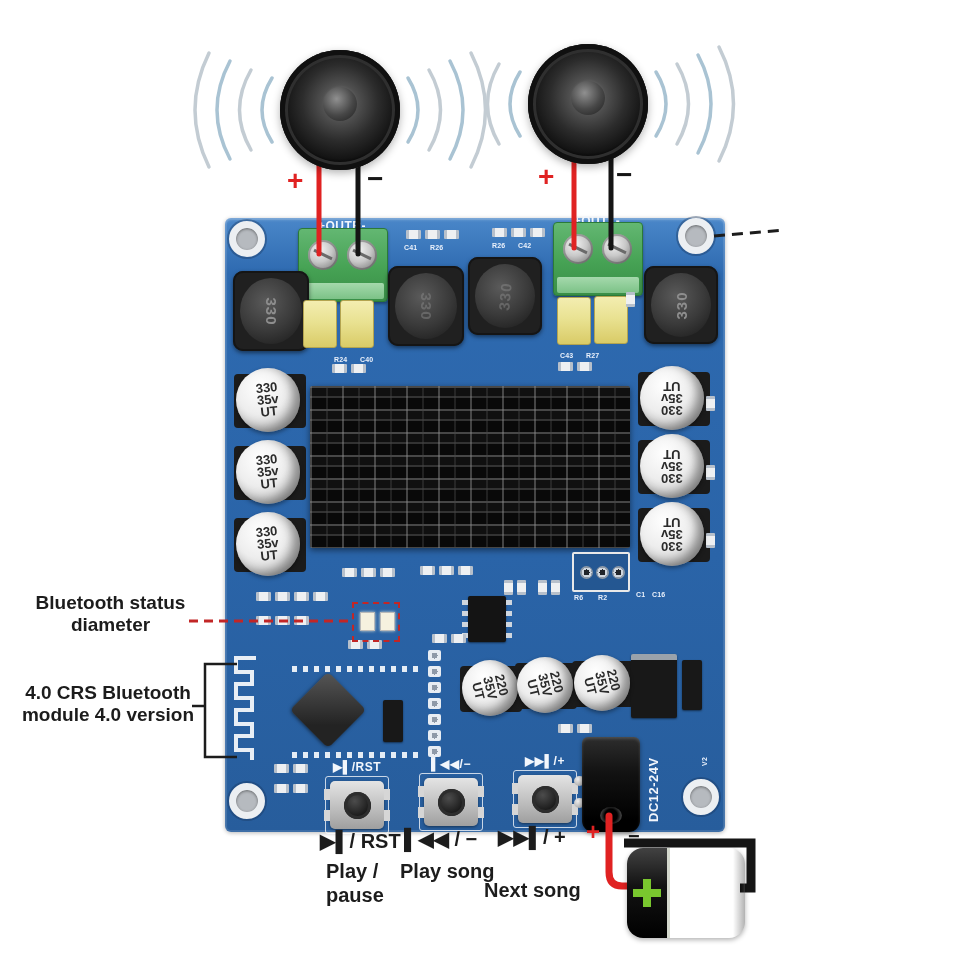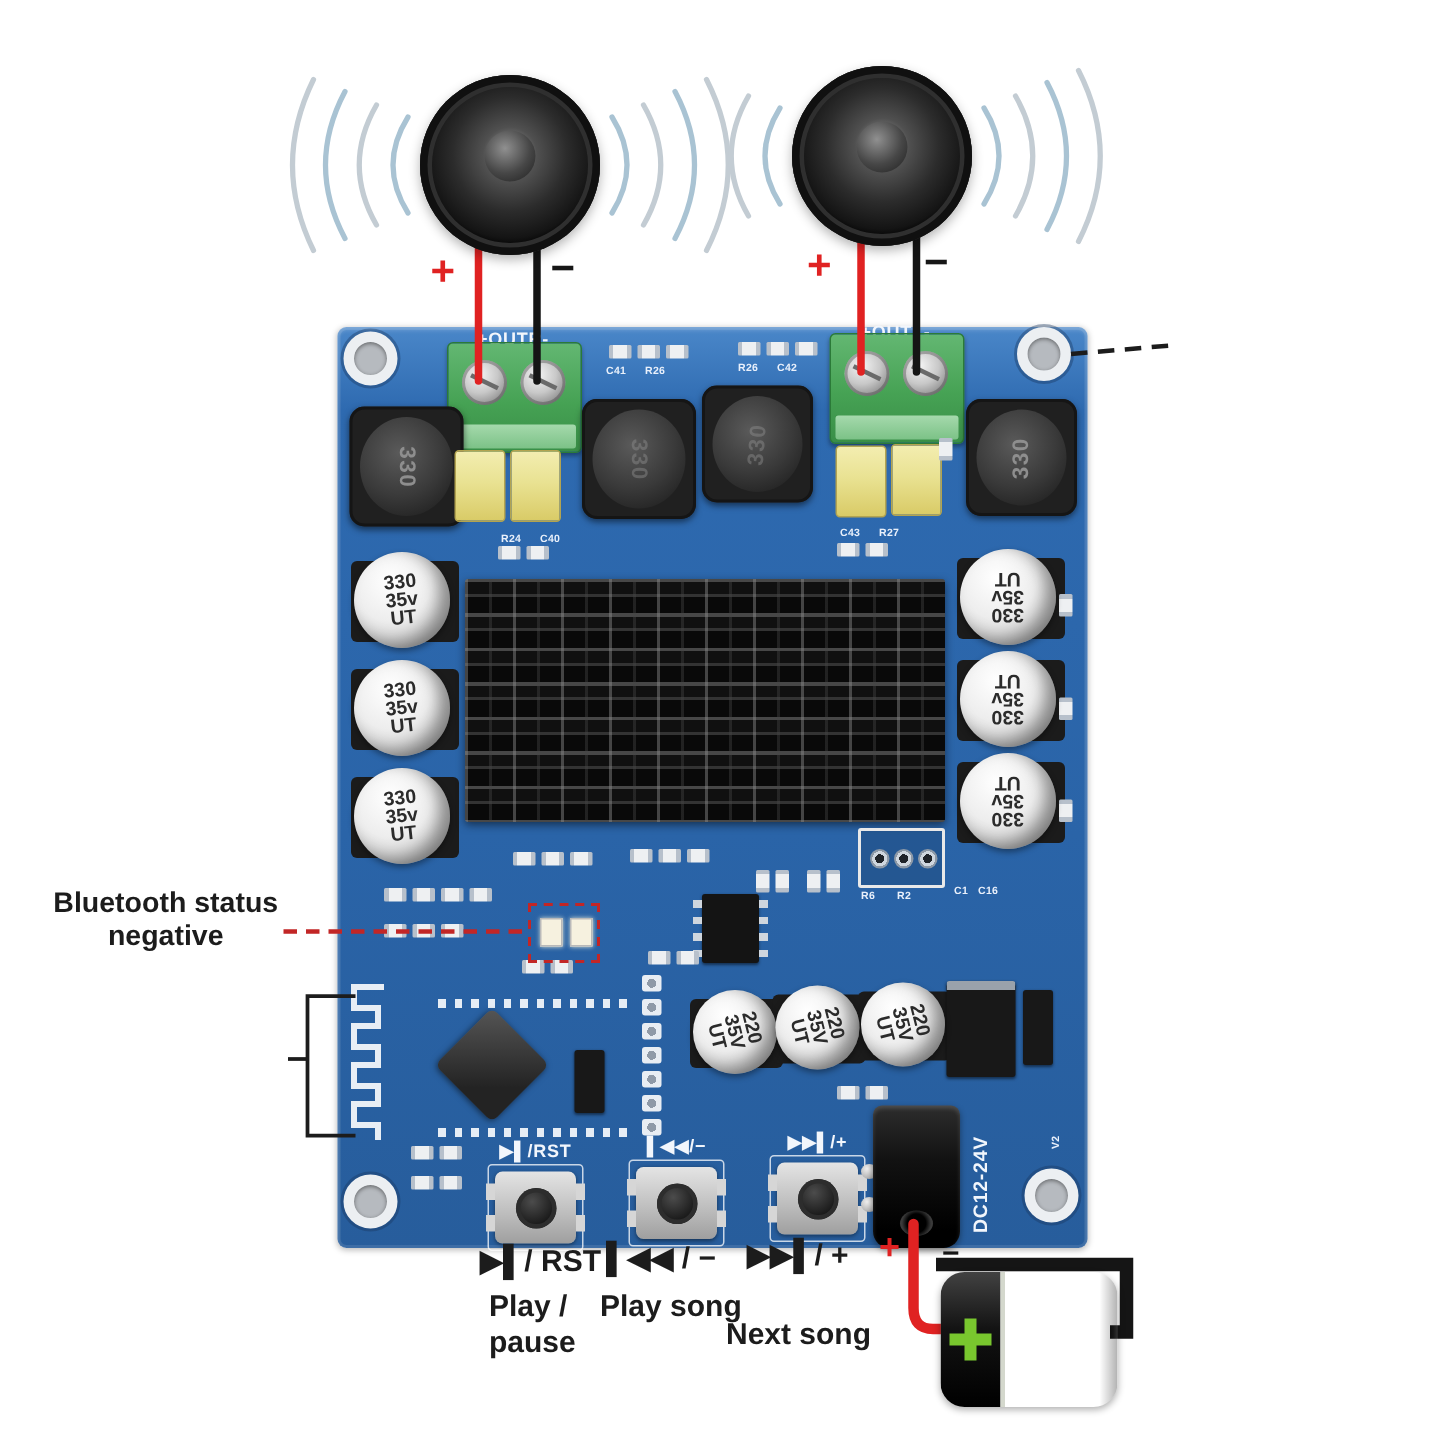--- a/index.html
+++ b/index.html
@@ -419,21 +419,23 @@
     <div class="batcap">
       <div class="batplus"></div>
     </div>
     <div class="batshade"></div>
   </div>
 
   <div class="abs pm red z6" style="left:586px;top:820px;font-size:24px;">+</div>
   <div class="abs pm blk z6" style="left:628px;top:826px;font-size:20px;">−</div>
 
   <div class="abs ann pre ctr z6" style="left:28px;top:592px;width:165px;">Bluetooth status
-negative</div>
+diameter</div>
+  <div class="abs ann pre ctr z6" style="left:18px;top:682px;width:180px;">4.0 CRS Bluetooth
+module 4.0 version</div>
 
   <div class="abs ann z6" style="left:320px;top:830px;font-size:20px;">▶▌/ RST</div>
   <div class="abs ann pre z6" style="left:326px;top:860px;font-size:20px;">Play /
 pause</div>
   <div class="abs ann z6" style="left:404px;top:828px;font-size:20px;">▌◀◀ / −</div>
   <div class="abs ann z6" style="left:400px;top:860px;font-size:20px;">Play song</div>
   <div class="abs ann z6" style="left:498px;top:826px;font-size:20px;">▶▶▌/ +</div>
   <div class="abs ann z6" style="left:484px;top:858px;font-size:20px;margin-top:21px;">Next song</div>
 
   <svg class="overlay z4" width="960" height="960" viewBox="0 0 960 960">

